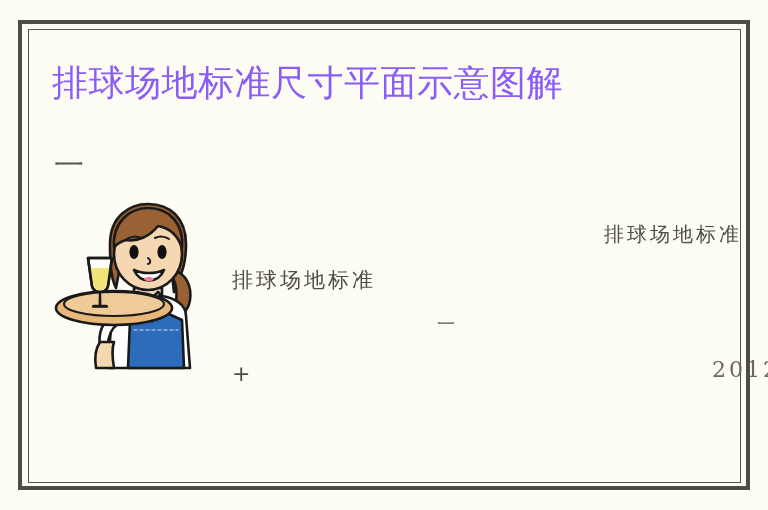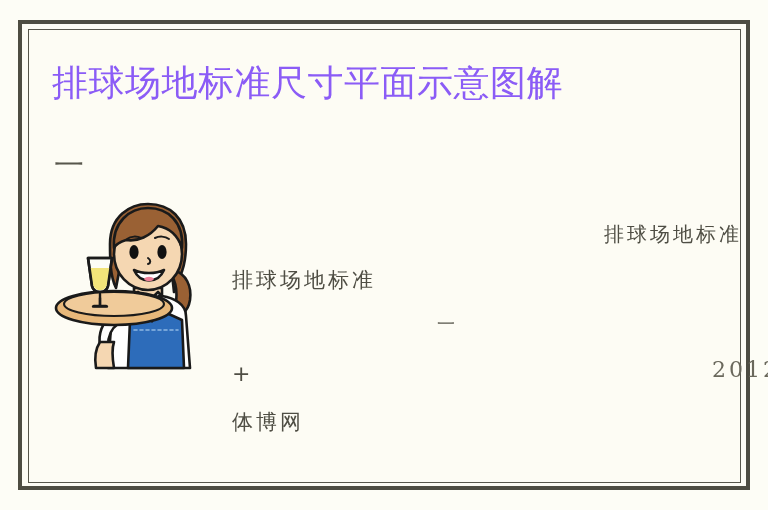--- a/index.html
+++ b/index.html
@@ -216,19 +216,18 @@
       </g>
     </svg>
   </div>
 
   <div class="hand hand-line1">排球场地标准</div>
 
   <div class="hand hand-dash">一</div>
 
   <div class="hand-plus">+</div>
 
-  <div class="hand hand-line2">体博网</div>
 
   <div class="hand hand-right">排球场地标准</div>
 
   <div class="year-right">2012</div>
 
 </div>
 
 </body></html>

